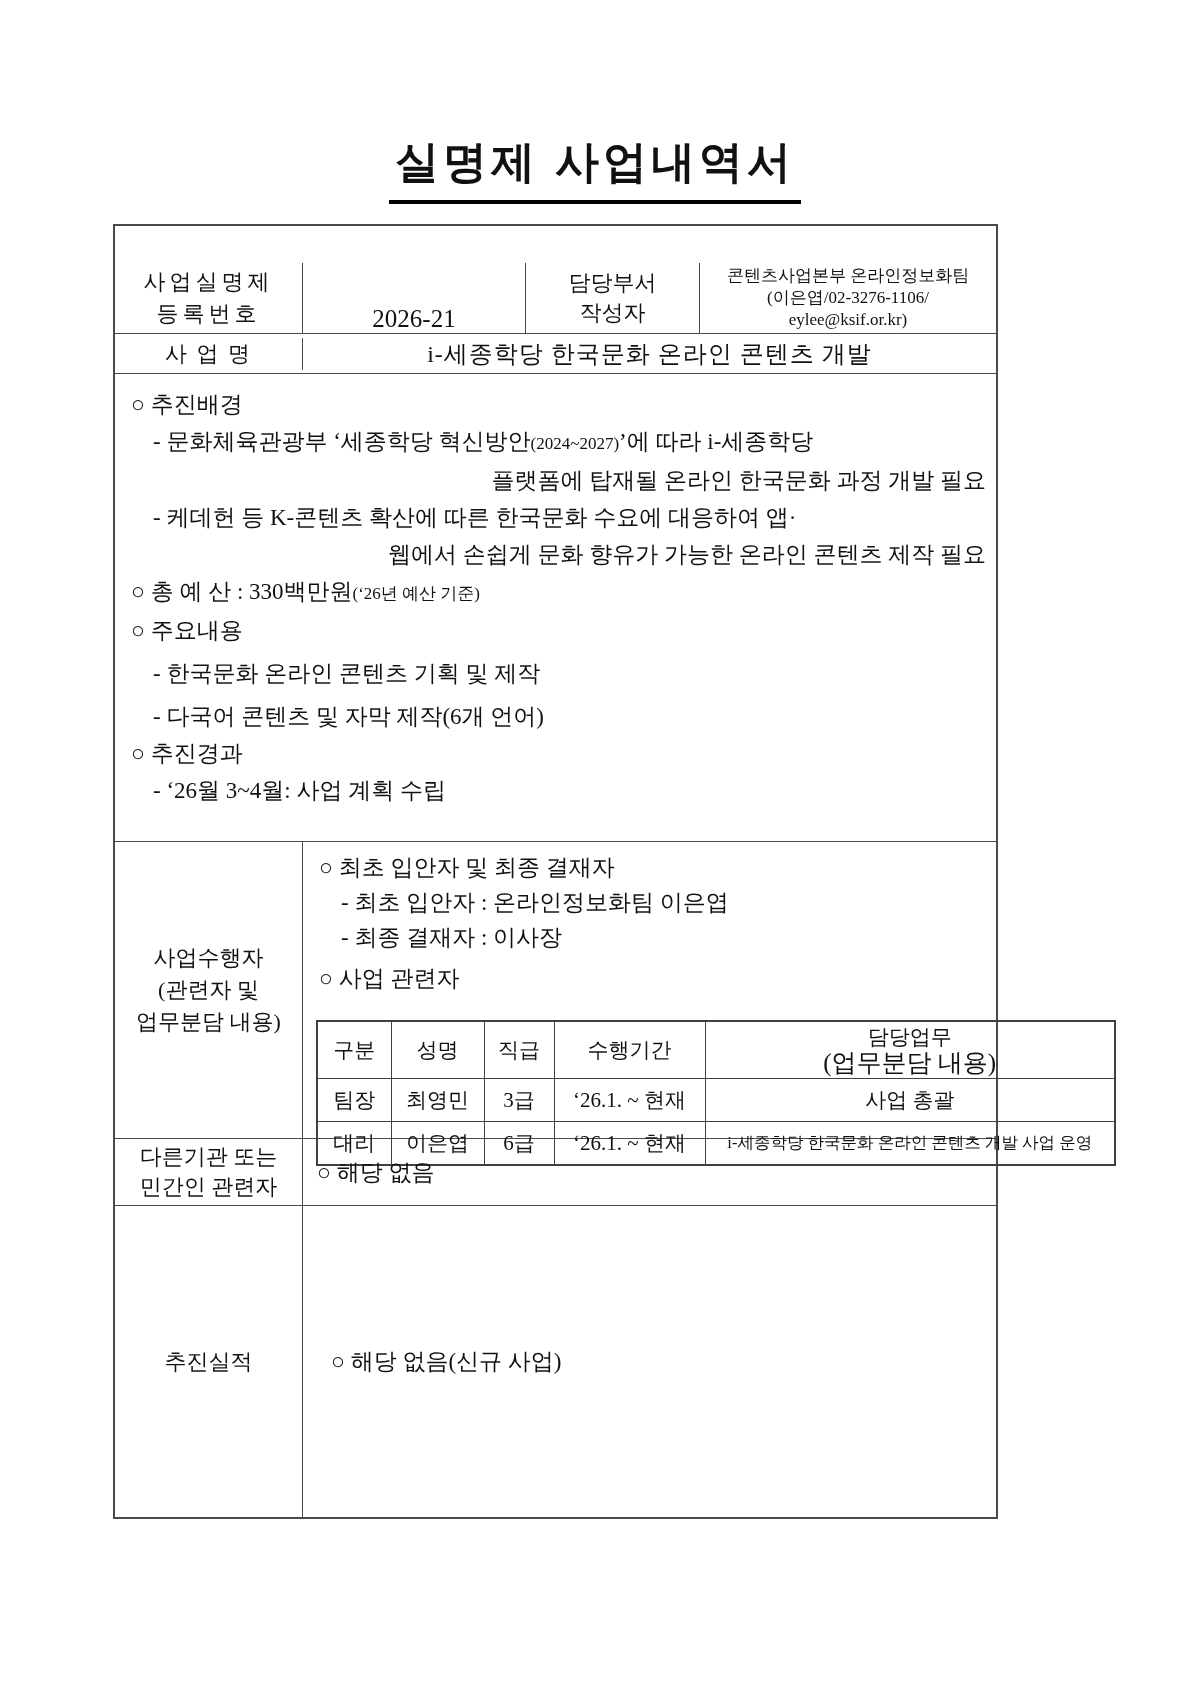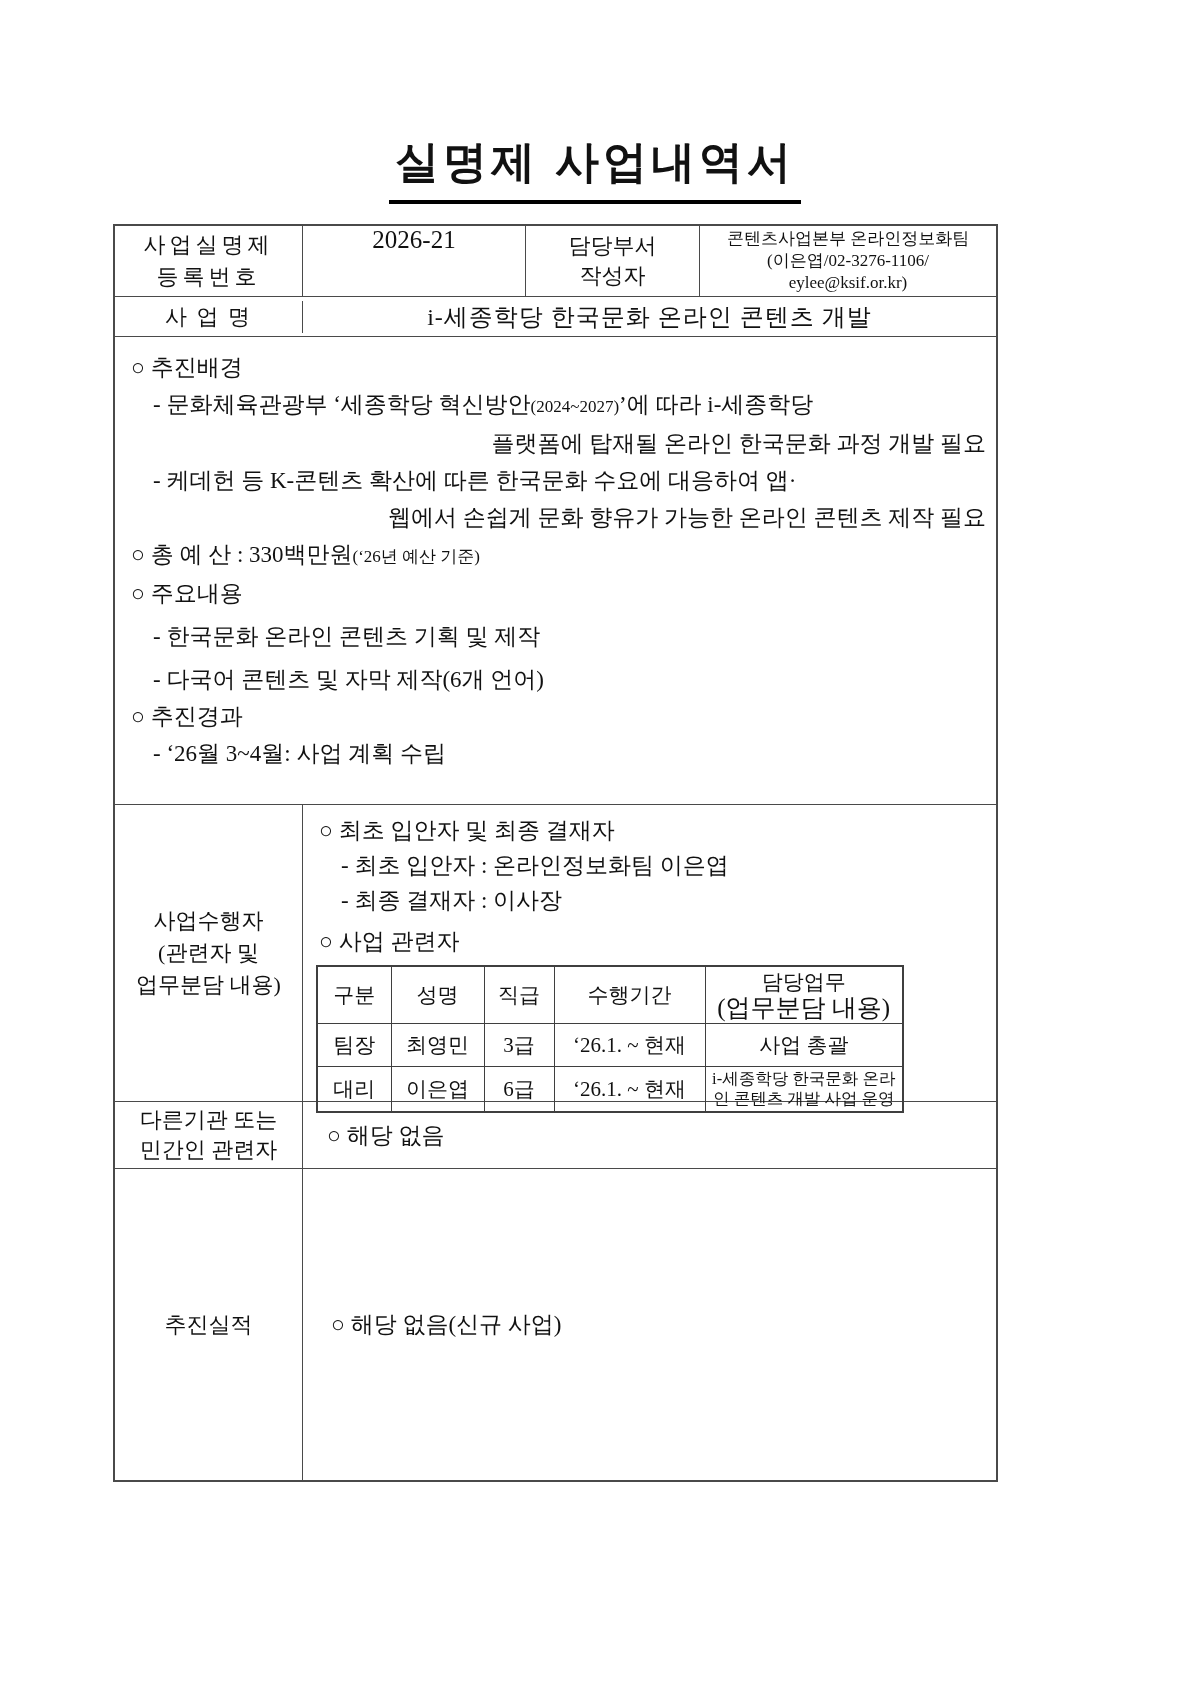--- a/index.html
+++ b/index.html
@@ -24,38 +24,38 @@
     border-bottom: 4px solid #000;
     padding: 0 6px 8px 6px;
   }
   .doc-table {
     position: absolute;
     left: 113px; top: 224px;
     width: 885px;
     border: 2px solid #4a4a4a;
   }
   .t-row { display: flex; border-top: 1.5px solid #4a4a4a; }
-  .t-row:first-child { border-top: none; }
+  .t-row:first-child { border-top: none; margin-top: 37px; }
   .cell { border-left: 1.5px solid #4a4a4a; }
   .cell:first-child { border-left: none; }
   .label-cell {
     width: 187px; flex: 0 0 187px;
     display: flex; flex-direction: column;
     align-items: center; justify-content: center;
     font-size: 22px; line-height: 32px;
     text-align: center;
   }
   .content-cell { flex: 1 1 auto; min-width: 0; }
 
   
   .r1 { height: 70px; }
   .r1 .reg-label { letter-spacing: 4px; }
   .c-regnum {
     width: 223px; flex: 0 0 223px;
-    display: flex; align-items: flex-start; justify-content: center;
+    display: flex; align-items: flex-end; justify-content: center;
     font-size: 25px;
   }
   .c-dept-label {
     width: 174px; flex: 0 0 174px;
     display: flex; flex-direction: column;
     align-items: center; justify-content: center;
     font-size: 22px; line-height: 30px;
   }
   .c-dept-value {
     display: flex; flex-direction: column;
@@ -77,22 +77,22 @@
   .line.b { padding-left: 2px; }
   .line.d { padding-left: 24px; }
   .line.c { padding-left: 44px; text-align: right; }
   .line .small { font-size: 17px; }
   .line.gap { margin-top: 6px; }
   
   .r4 { height: 297px; }
   .r4 .content-cell { padding: 8px 10px 0 14px; font-size: 23px; }
   .r4 .line { line-height: 35px; }
   .staff-table {
-    margin: 6px 0 0 -1px;
-    width: 588px;
+    margin: 24px 0 0 -1px;
+    width: 800px;
     border: 2px solid #3f3f3f;
     border-collapse: collapse;
     font-size: 21px;
     table-layout: fixed;
   }
   .staff-table th, .staff-table td {
     border: 1.5px solid #3f3f3f;
     text-align: center;
     vertical-align: middle;
     font-weight: normal;
@@ -106,21 +106,21 @@
   .col-period{ width: 151px; }
   .col-duty  { width: auto; }
   .duty-head { line-height: 26px; }
   .duty-head .sub { font-size: 25px; }
   .duty-small { font-size: 16.5px; line-height: 20px; }
   
   .r5 { height: 67px; }
   .r5 .label-cell { line-height: 30px; }
   .r5 .content-cell {
     display: flex; align-items: center;
-    padding-left: 24px; font-size: 23px;
+    padding-left: 14px; font-size: 23px;
   }
   
   .r6 { height: 312px; }
   .r6 .content-cell {
     display: flex; align-items: center;
     padding-left: 28px; font-size: 23px;
   }
 </style>
 </head>
 <body>

